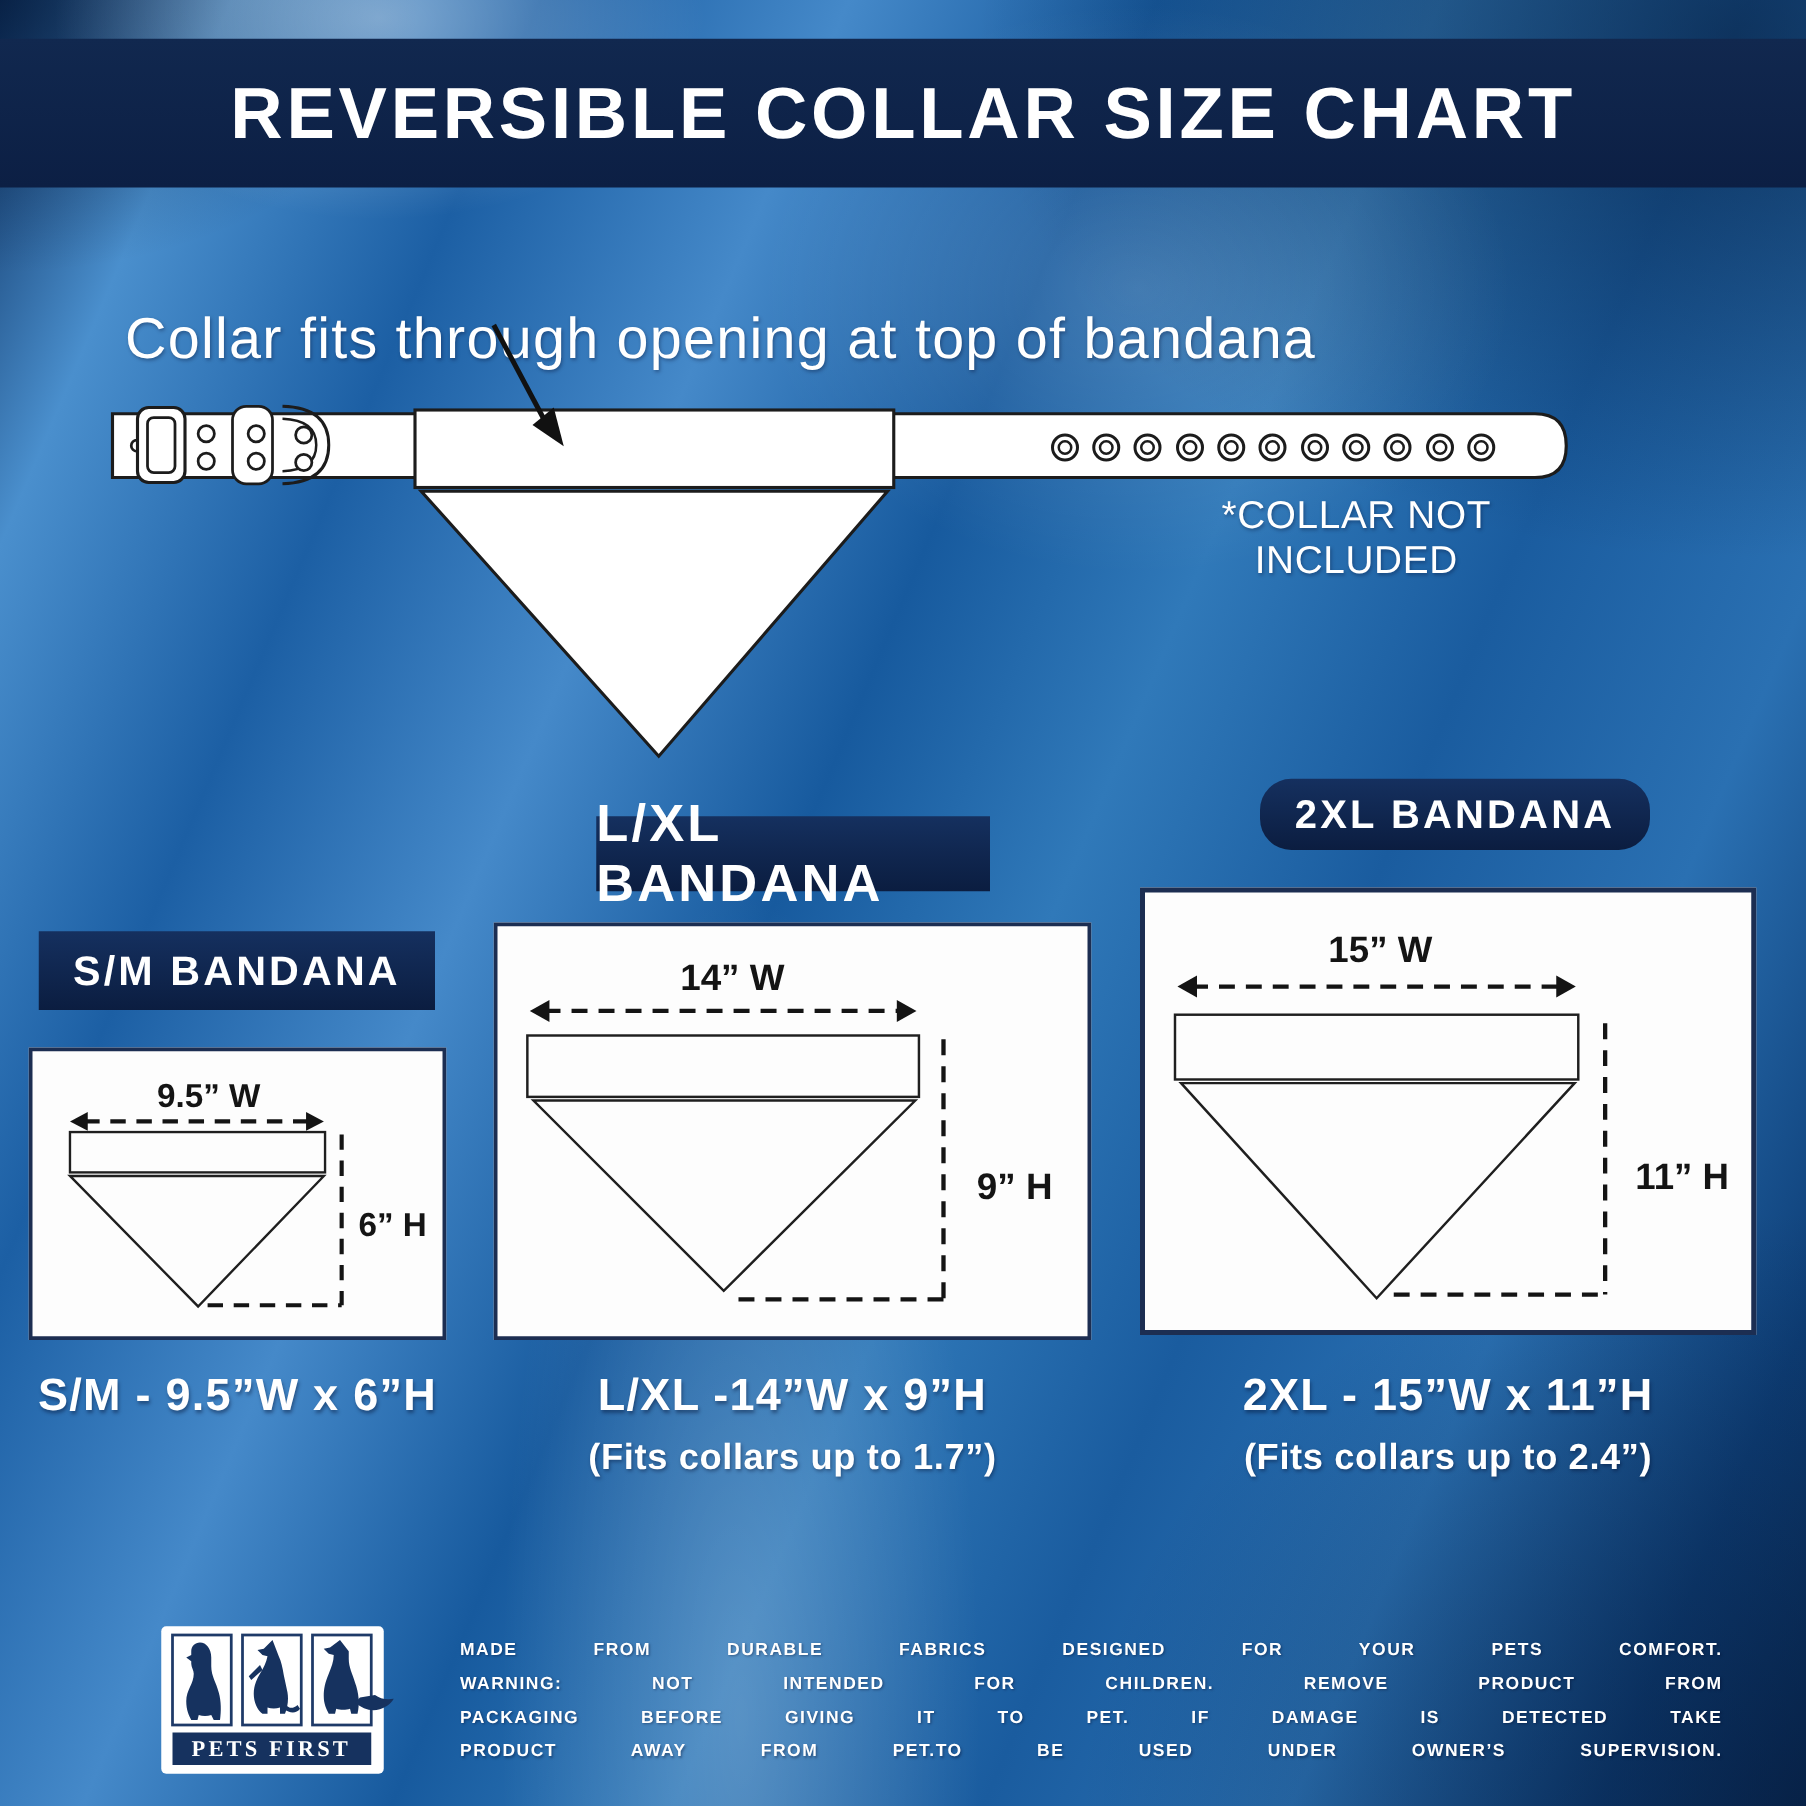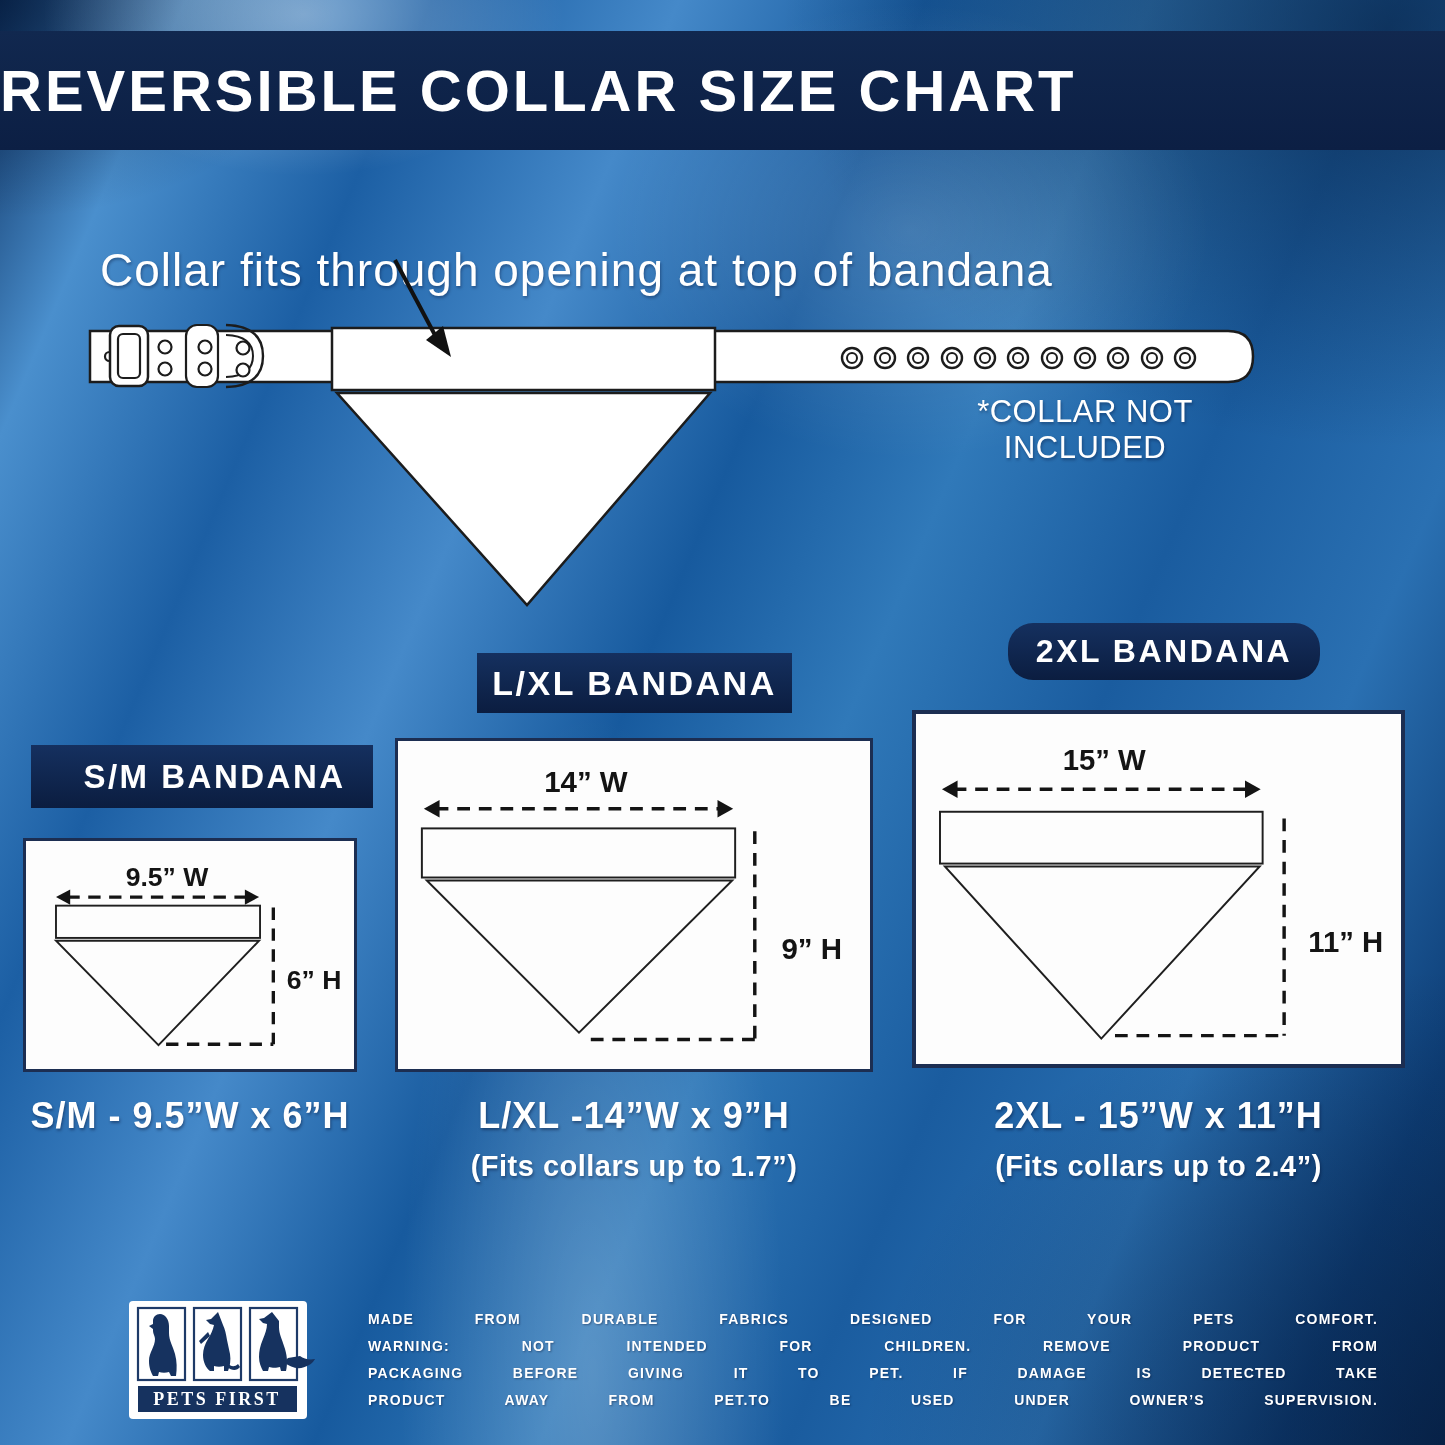--- a/index.html
+++ b/index.html
@@ -13,21 +13,21 @@
       radial-gradient(1100px 760px at 96% 2%, rgba(4,18,42,0.55), transparent 55%),
       radial-gradient(800px 520px at 0% 0%, rgba(4,18,42,0.50), transparent 42%),
       radial-gradient(1000px 820px at 100% 100%, rgba(4,20,48,0.50), transparent 58%),
       linear-gradient(113deg,#0d3263 0%,#4a8fcd 9%,#1c5fa4 21%,#4589c9 33%,#175a9e 45%,#3079b9 56%,#1a5c9f 68%,#2a70b2 80%,#0e3f78 92%,#0a2f5e 100%);
   }
   .abs{position:absolute;}
   
   .title-band{
     left:0;top:31px;width:1445px;height:119px;
     background:linear-gradient(180deg,#11284f 0%,#0c1f44 100%);
-    display:flex;align-items:center;
+    display:flex;align-items:center;justify-content:center;
   }
   .title-band h1{
     margin:0;color:#fff;font-size:58px;font-weight:bold;letter-spacing:3px;
     font-family:"Liberation Sans",sans-serif;
   }
   
   .instruction{
     left:100px;top:243px;font-size:46px;font-weight:400;color:#fff;
     letter-spacing:1px;text-shadow:1px 2px 3px rgba(0,10,40,.35);
   }
@@ -35,22 +35,22 @@
     left:905px;top:394px;width:360px;text-align:center;
     font-size:31px;font-weight:500;color:#fff;letter-spacing:0.5px;
     text-shadow:1px 2px 3px rgba(0,10,40,.35);
   }
   
   .chip{
     background:linear-gradient(180deg,#15305f 0%,#0b1d40 100%);
     display:flex;align-items:center;justify-content:center;
     color:#fff;font-weight:bold;letter-spacing:2.5px;
   }
-  .chip-sm{left:31px;top:745px;width:317px;height:63px;font-size:33px;padding-left:25px;}
-  .chip-lxl{left:477px;top:653px;width:315px;height:60px;font-size:34px;}
+  .chip-sm{left:31px;top:745px;width:317px;height:63px;font-size:33px;}
+  .chip-lxl{left:477px;top:653px;width:315px;height:60px;font-size:42px;}
   .chip-2xl{left:1008px;top:623px;width:312px;height:57px;font-size:32px;border-radius:25px;}
   
   .panel{background:#fdfdfd;border:3px solid #1c2e52;box-sizing:border-box;}
   .panel-sm{left:23px;top:838px;width:334px;height:234px;padding-left:11px;}
   .panel-lxl{left:395px;top:738px;width:478px;height:334px;}
   .panel-2xl{left:912px;top:710px;width:493px;height:358px;border-width:4px;}
   .panel svg{display:block;width:100%;height:100%;}
   
   .caption{color:#fff;text-align:center;text-shadow:1px 2px 3px rgba(0,10,40,.4);}
   .caption .line1{font-size:36px;font-weight:bold;letter-spacing:1px;}

